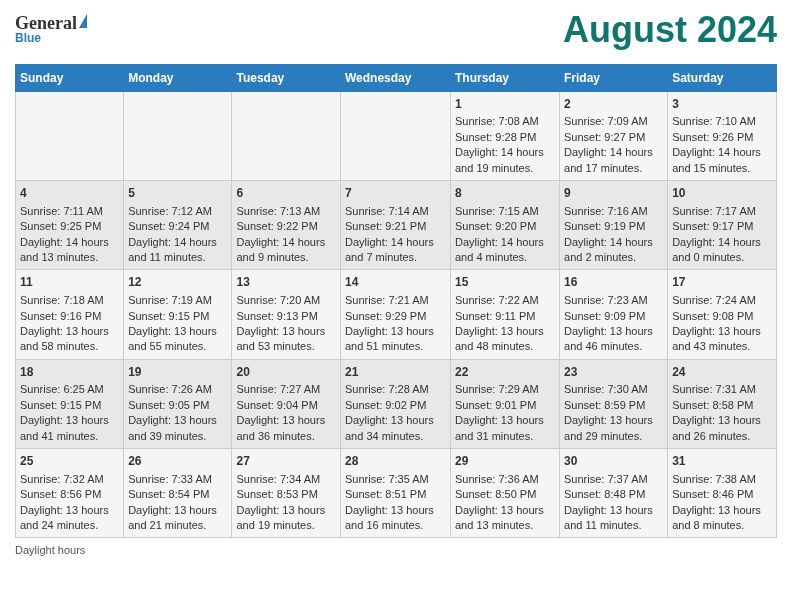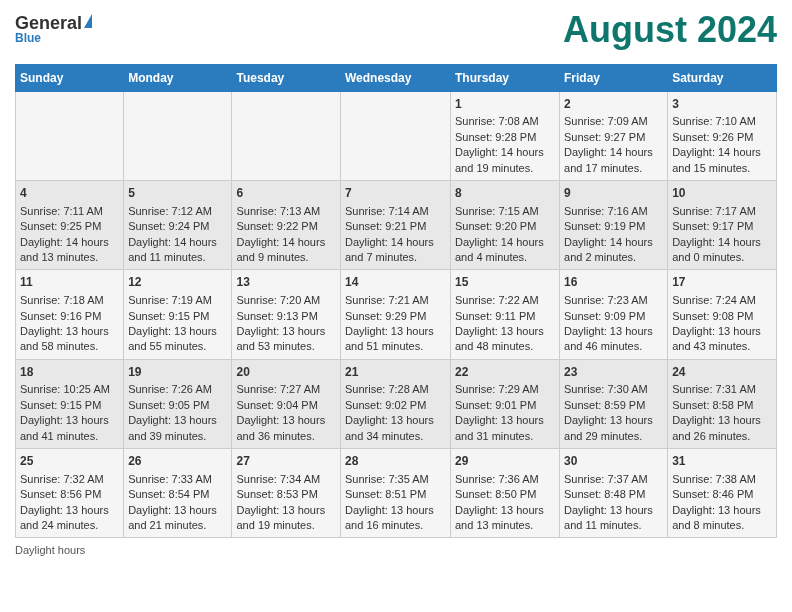--- a/index.html
+++ b/index.html
@@ -93,21 +93,21 @@
       margin-top: 6px;
       font-size: 11px;
       color: #555;
     }
   </style>
 </head>
 <body>
 
 <div class="header-area">
   <div class="logo">
-    <div style="display:flex;">
+    <div style="display:flex;font-family:Liberation Serif, serif;">
       <span class="logo-general">General</span>
       <span style="display:inline-block;margin-left:2px;width:0;height:0;border-left:8px solid transparent;border-right:0px solid transparent;border-bottom:14px solid #2a7cbf;"></span>
     </div>
     <span class="logo-blue">Blue</span>
   </div>
   <div class="title-area">
     <div class="main-title">August 2024</div>
   </div>
 </div>
 
@@ -145,21 +145,21 @@
       <tr>
         <td><span class="day-num">11</span><span>Sunrise: 7:18 AM</span><br><span>Sunset: 9:16 PM</span><br><span>Daylight: 13 hours and 58 minutes.</span></td>
         <td><span class="day-num">12</span><span>Sunrise: 7:19 AM</span><br><span>Sunset: 9:15 PM</span><br><span>Daylight: 13 hours and 55 minutes.</span></td>
         <td><span class="day-num">13</span><span>Sunrise: 7:20 AM</span><br><span>Sunset: 9:13 PM</span><br><span>Daylight: 13 hours and 53 minutes.</span></td>
         <td><span class="day-num">14</span><span>Sunrise: 7:21 AM</span><br><span>Sunset: 9:29 PM</span><br><span>Daylight: 13 hours and 51 minutes.</span></td>
         <td><span class="day-num">15</span><span>Sunrise: 7:22 AM</span><br><span>Sunset: 9:11 PM</span><br><span>Daylight: 13 hours and 48 minutes.</span></td>
         <td><span class="day-num">16</span><span>Sunrise: 7:23 AM</span><br><span>Sunset: 9:09 PM</span><br><span>Daylight: 13 hours and 46 minutes.</span></td>
         <td><span class="day-num">17</span><span>Sunrise: 7:24 AM</span><br><span>Sunset: 9:08 PM</span><br><span>Daylight: 13 hours and 43 minutes.</span></td>
       </tr>
       <tr>
-        <td><span class="day-num">18</span><span>Sunrise: 10:25 AM</span><br><span>Sunset: 9:15 PM</span><br><span>Daylight: 13 hours and 41 minutes.</span></td>
+        <td><span class="day-num">18</span><span>Sunrise: 6:25 AM</span><br><span>Sunset: 9:15 PM</span><br><span>Daylight: 13 hours and 41 minutes.</span></td>
         <td><span class="day-num">19</span><span>Sunrise: 7:26 AM</span><br><span>Sunset: 9:05 PM</span><br><span>Daylight: 13 hours and 39 minutes.</span></td>
         <td><span class="day-num">20</span><span>Sunrise: 7:27 AM</span><br><span>Sunset: 9:04 PM</span><br><span>Daylight: 13 hours and 36 minutes.</span></td>
         <td><span class="day-num">21</span><span>Sunrise: 7:28 AM</span><br><span>Sunset: 9:02 PM</span><br><span>Daylight: 13 hours and 34 minutes.</span></td>
         <td><span class="day-num">22</span><span>Sunrise: 7:29 AM</span><br><span>Sunset: 9:01 PM</span><br><span>Daylight: 13 hours and 31 minutes.</span></td>
         <td><span class="day-num">23</span><span>Sunrise: 7:30 AM</span><br><span>Sunset: 8:59 PM</span><br><span>Daylight: 13 hours and 29 minutes.</span></td>
         <td><span class="day-num">24</span><span>Sunrise: 7:31 AM</span><br><span>Sunset: 8:58 PM</span><br><span>Daylight: 13 hours and 26 minutes.</span></td>
       </tr>
       <tr>
         <td><span class="day-num">25</span><span>Sunrise: 7:32 AM</span><br><span>Sunset: 8:56 PM</span><br><span>Daylight: 13 hours and 24 minutes.</span></td>
         <td><span class="day-num">26</span><span>Sunrise: 7:33 AM</span><br><span>Sunset: 8:54 PM</span><br><span>Daylight: 13 hours and 21 minutes.</span></td>

